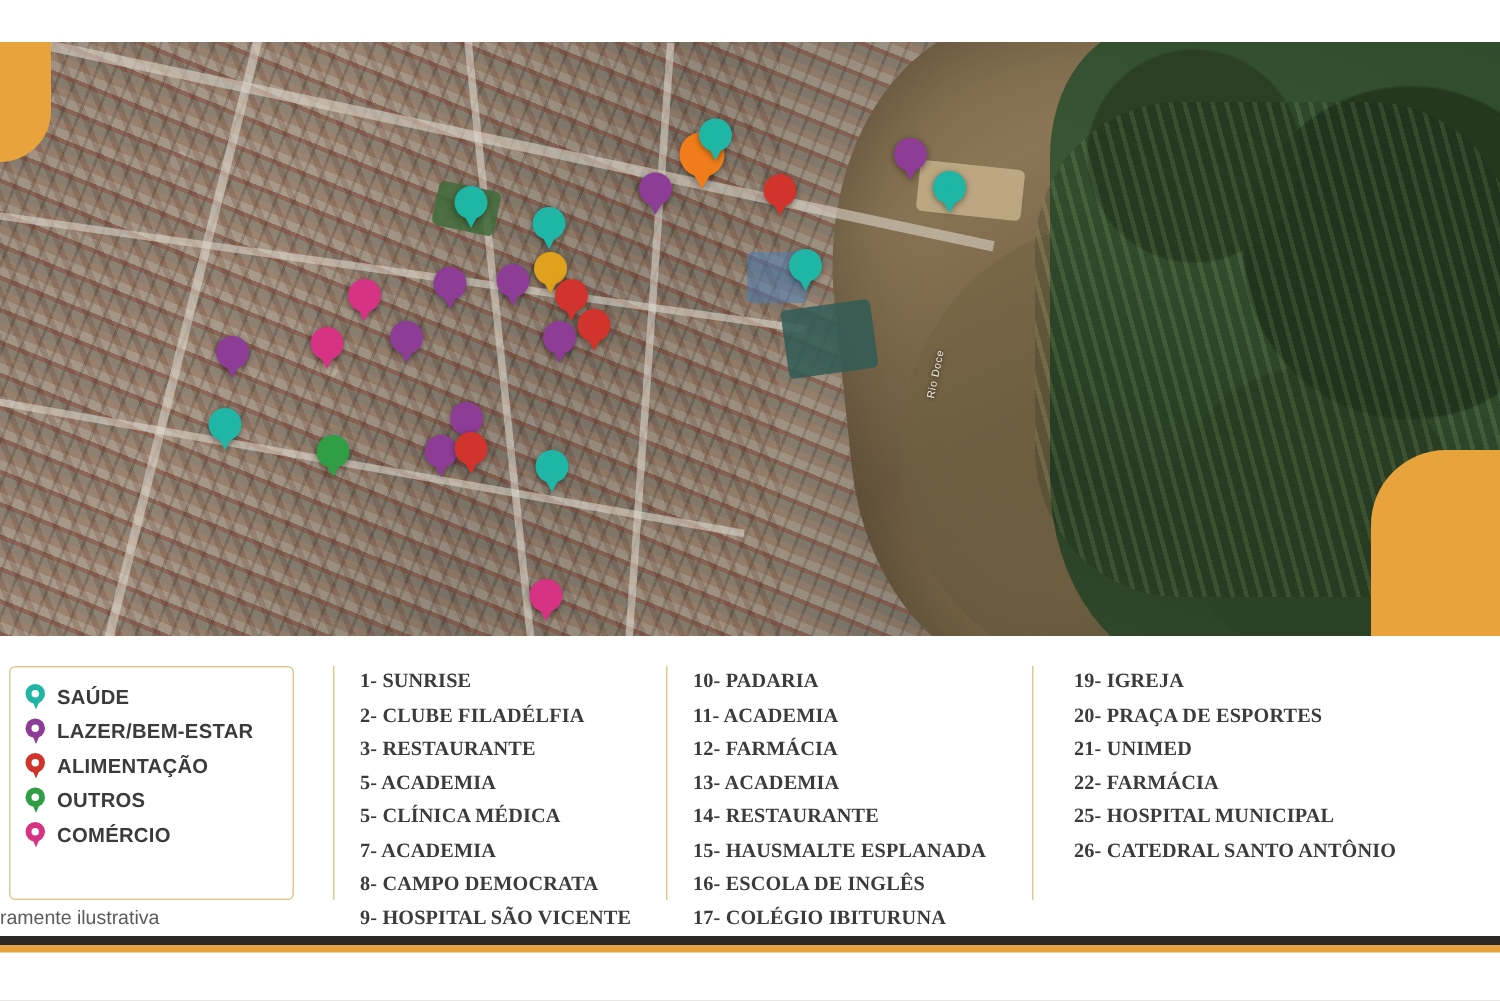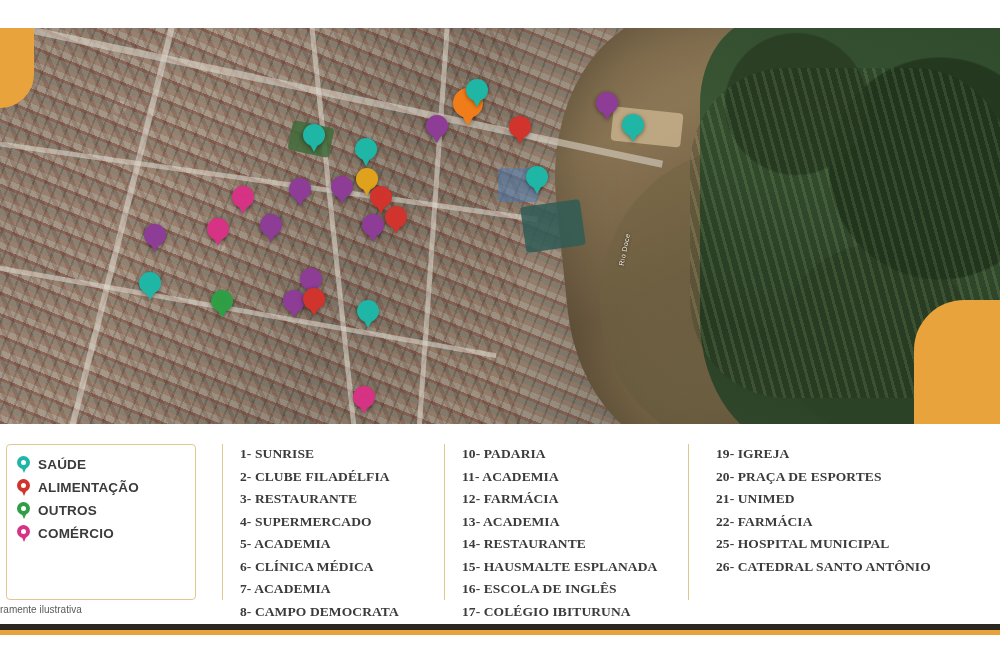--- a/index.html
+++ b/index.html
@@ -147,21 +147,21 @@
   .div2{left:444px;}
   .div3{left:688px;}
 
   .col{position:absolute;top:446px;font-size:13.5px;color:#3b3b3b;letter-spacing:.1px;}
   .col div{height:22.5px;white-space:nowrap;font-weight:600;font-family:Liberation Serif, serif;}
   .col1{left:240px;}
   .col2{left:462px;}
   .col3{left:716px;}
 
   .footnote{
-    position:absolute;left:0px;top:604px;font-size:10px;color:#5a5a5a;
+    position:absolute;left:0px;top:604px;font-size:13px;color:#5a5a5a;
   }
   .bottom-bar{
     position:absolute;left:0;top:624px;width:1000px;height:43px;background:#ffffff;
   }
   .bottom-bar:before{
     content:"";position:absolute;left:0;top:0;width:1000px;height:6px;background:#2a2622;
   }
   .bottom-bar:after{
     content:"";position:absolute;left:0;top:6px;width:1000px;height:5px;background:#e8a33d;
   }
@@ -291,20 +291,28 @@
       <div class="cat-row">
         <div class="mini-pin">
           <div class="b" style="background: rgb(31, 182, 166); color: rgb(31, 182, 166);">
             <div class="dot"></div>
           </div>
         </div>
         <div class="cat-label">SAÚDE</div>
       </div>
       <div class="cat-row">
         <div class="mini-pin">
+          <div class="b" style="background: rgb(142, 61, 150); color: rgb(142, 61, 150);">
+            <div class="dot"></div>
+          </div>
+        </div>
+        <div class="cat-label">LAZER/BEM-ESTAR</div>
+      </div>
+      <div class="cat-row">
+        <div class="mini-pin">
           <div class="b" style="background: rgb(208, 52, 44); color: rgb(208, 52, 44);">
             <div class="dot"></div>
           </div>
         </div>
         <div class="cat-label">ALIMENTAÇÃO</div>
       </div>
       <div class="cat-row">
         <div class="mini-pin">
           <div class="b" style="background: rgb(47, 158, 68); color: rgb(47, 158, 68);">
             <div class="dot"></div>
@@ -323,23 +331,22 @@
     </div>
 
   <div class="divider div1"></div>
   <div class="divider div2"></div>
   <div class="divider div3"></div>
 
   <div class="col col1" id="col1">
       <div>1- SUNRISE</div>
       <div>2- CLUBE FILADÉLFIA</div>
       <div>3- RESTAURANTE</div>
-      <div>4- SUPERMERCADO</div>
       <div>5- ACADEMIA</div>
-      <div>6- CLÍNICA MÉDICA</div>
+      <div>5- CLÍNICA MÉDICA</div>
       <div>7- ACADEMIA</div>
       <div>8- CAMPO DEMOCRATA</div>
       <div>9- HOSPITAL SÃO VICENTE</div>
     </div>
   <div class="col col2" id="col2">
       <div>10- PADARIA</div>
       <div>11- ACADEMIA</div>
       <div>12- FARMÁCIA</div>
       <div>13- ACADEMIA</div>
       <div>14- RESTAURANTE</div>

